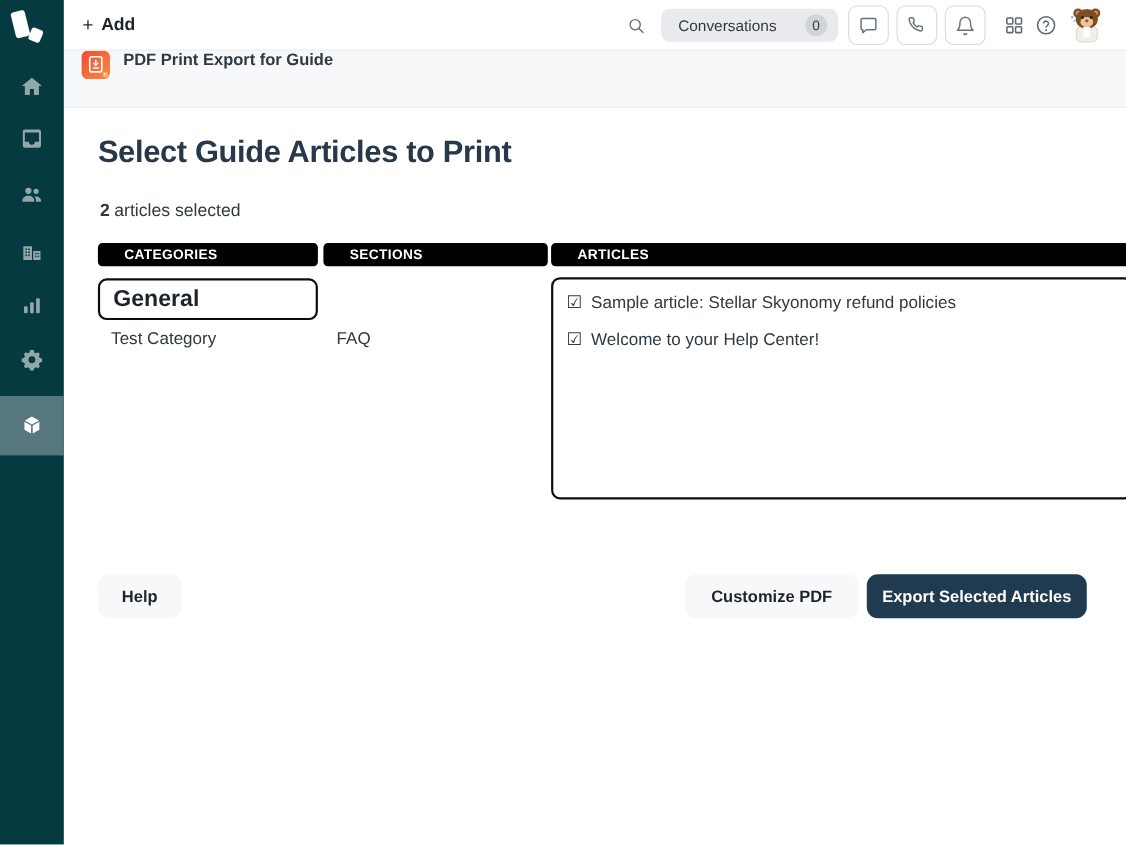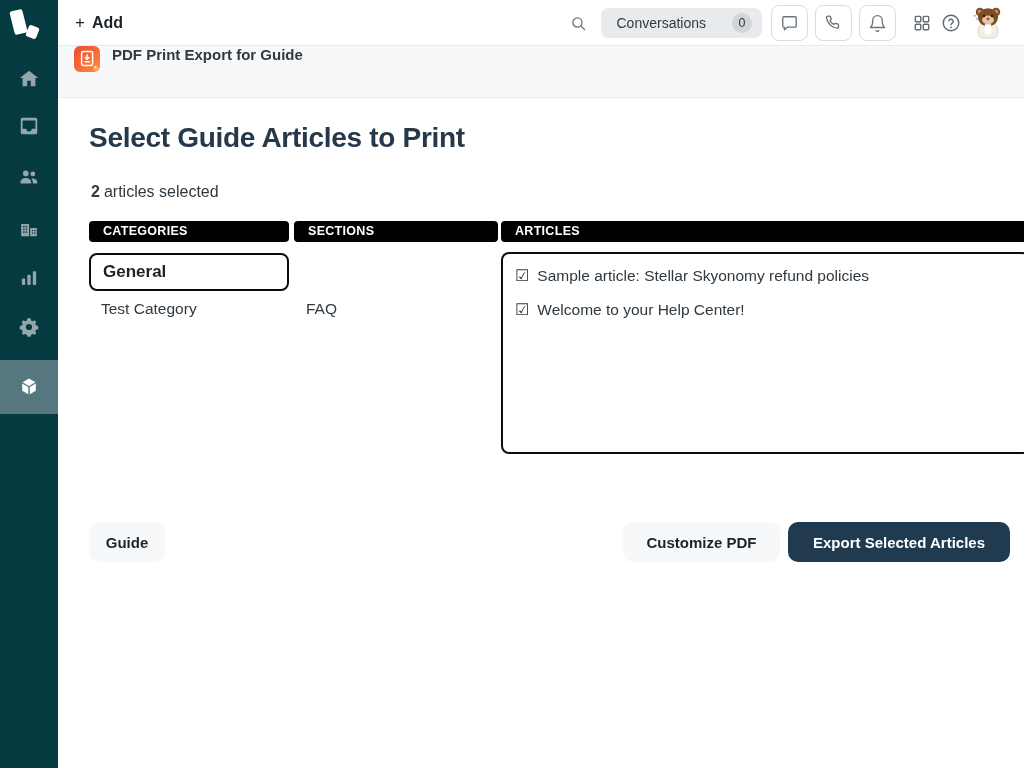--- a/index.html
+++ b/index.html
@@ -38,42 +38,42 @@
   .app-icon { width:26px; height:26px; margin-left:16px; display:block; }
   .app-title { margin-left:12px; font-size:15px; font-weight:700; color:#2f3941; }
 
   
   .main { position:absolute; left:58px; top:98px; width:966px; height:670px; background:#fff; }
   .page-title { position:absolute; left:31px; top:24px; font-size:28px; font-weight:700; letter-spacing:-0.3px; color:#26384a; }
   .count-line { position:absolute; left:33px; top:85px; font-size:16px; color:#2f3941; }
   .count-num { font-weight:700; }
   .count-suffix { margin-left:4px; }
 
-  .col-header { position:absolute; top:123px; height:21px; background:#010101; color:#fff; border-radius:4px; font-size:12.5px; font-weight:700; letter-spacing:0.3px; line-height:21px; padding-left:14px; text-transform:uppercase; }
+  .col-header { position:absolute; top:123px; height:21px; background:#010101; color:#fff; border-radius:4px; font-size:12.5px; font-weight:700; letter-spacing:0.3px; line-height:21px; padding-left:24px; text-transform:uppercase; }
   .hdr-cat { left:31px; width:200px; }
   .hdr-sec { left:236px; width:204px; }
   .hdr-art { left:443px; right:-6px; }
 
-  .sel-box { position:absolute; top:155px; height:38px; border:2px solid #0c0d0e; border-radius:8px; background:#fff; display:flex; align-items:center; padding-left:12px; font-size:17px; font-weight:700; color:#1c2429; cursor:pointer; }
+  .sel-box { position:absolute; top:155px; height:38px; border:2px solid #0c0d0e; border-radius:8px; background:#fff; display:flex; align-items:center; padding-left:12px; font-size:21px; font-weight:700; color:#1c2429; cursor:pointer; }
   .box-cat { left:31px; width:200px; }
   .box-sec { left:236px; width:204px; }
   .plain-item { position:absolute; top:201px; font-size:15.5px; color:#2f3941; cursor:pointer; line-height:20px; }
   .item-cat2 { left:43px; }
   .item-sec2 { left:248px; }
 
   .articles-box { position:absolute; left:443px; right:-6px; top:154px; height:202px; border:2px solid #0c0d0e; border-radius:8px; background:#fff; padding:11px 12px; }
   .article-row { display:flex; align-items:flex-start; gap:8px; margin-bottom:13px; cursor:pointer; font-size:15.5px; color:#2f3941; line-height:21px; }
   .cb-glyph { font-size:16px; line-height:21px; color:#2f3941; }
 
   
   .btn { position:absolute; top:424px; height:40px; border:none; border-radius:10px; font-family:"Liberation Sans", sans-serif; font-size:15px; font-weight:700; display:flex; align-items:center; justify-content:center; cursor:pointer; }
   .btn-light { background:#f7f8f9; color:#1c2429; }
   .btn-back { left:31px; width:76px; }
   .btn-customize { left:565px; width:157px; }
-  .btn-export { left:730px; width:222px; background:#203a50; color:#ffffff; }
+  .btn-export { left:730px; width:200px; background:#203a50; color:#ffffff; }
 </style>
 </head>
 <body>
 
 <div class="app">
 
   <div class="sidebar">
     <div class="logo">
       <div class="l1"></div>
       <div class="l2"></div>
@@ -243,18 +243,18 @@
       <div class="article-row">
         <span class="cb-glyph">☑</span>
         <span>Sample article: Stellar Skyonomy refund policies</span>
       </div>
       <div class="article-row">
         <span class="cb-glyph">☑</span>
         <span>Welcome to your Help Center!</span>
       </div>
     </div>
 
-    <button class="btn btn-light btn-back">Guide</button>
+    <button class="btn btn-light btn-back">Help</button>
     <button class="btn btn-light btn-customize">Customize PDF</button>
     <button class="btn btn-export">Export Selected Articles</button>
   </div>
 
 </div>
 
 </body></html>

